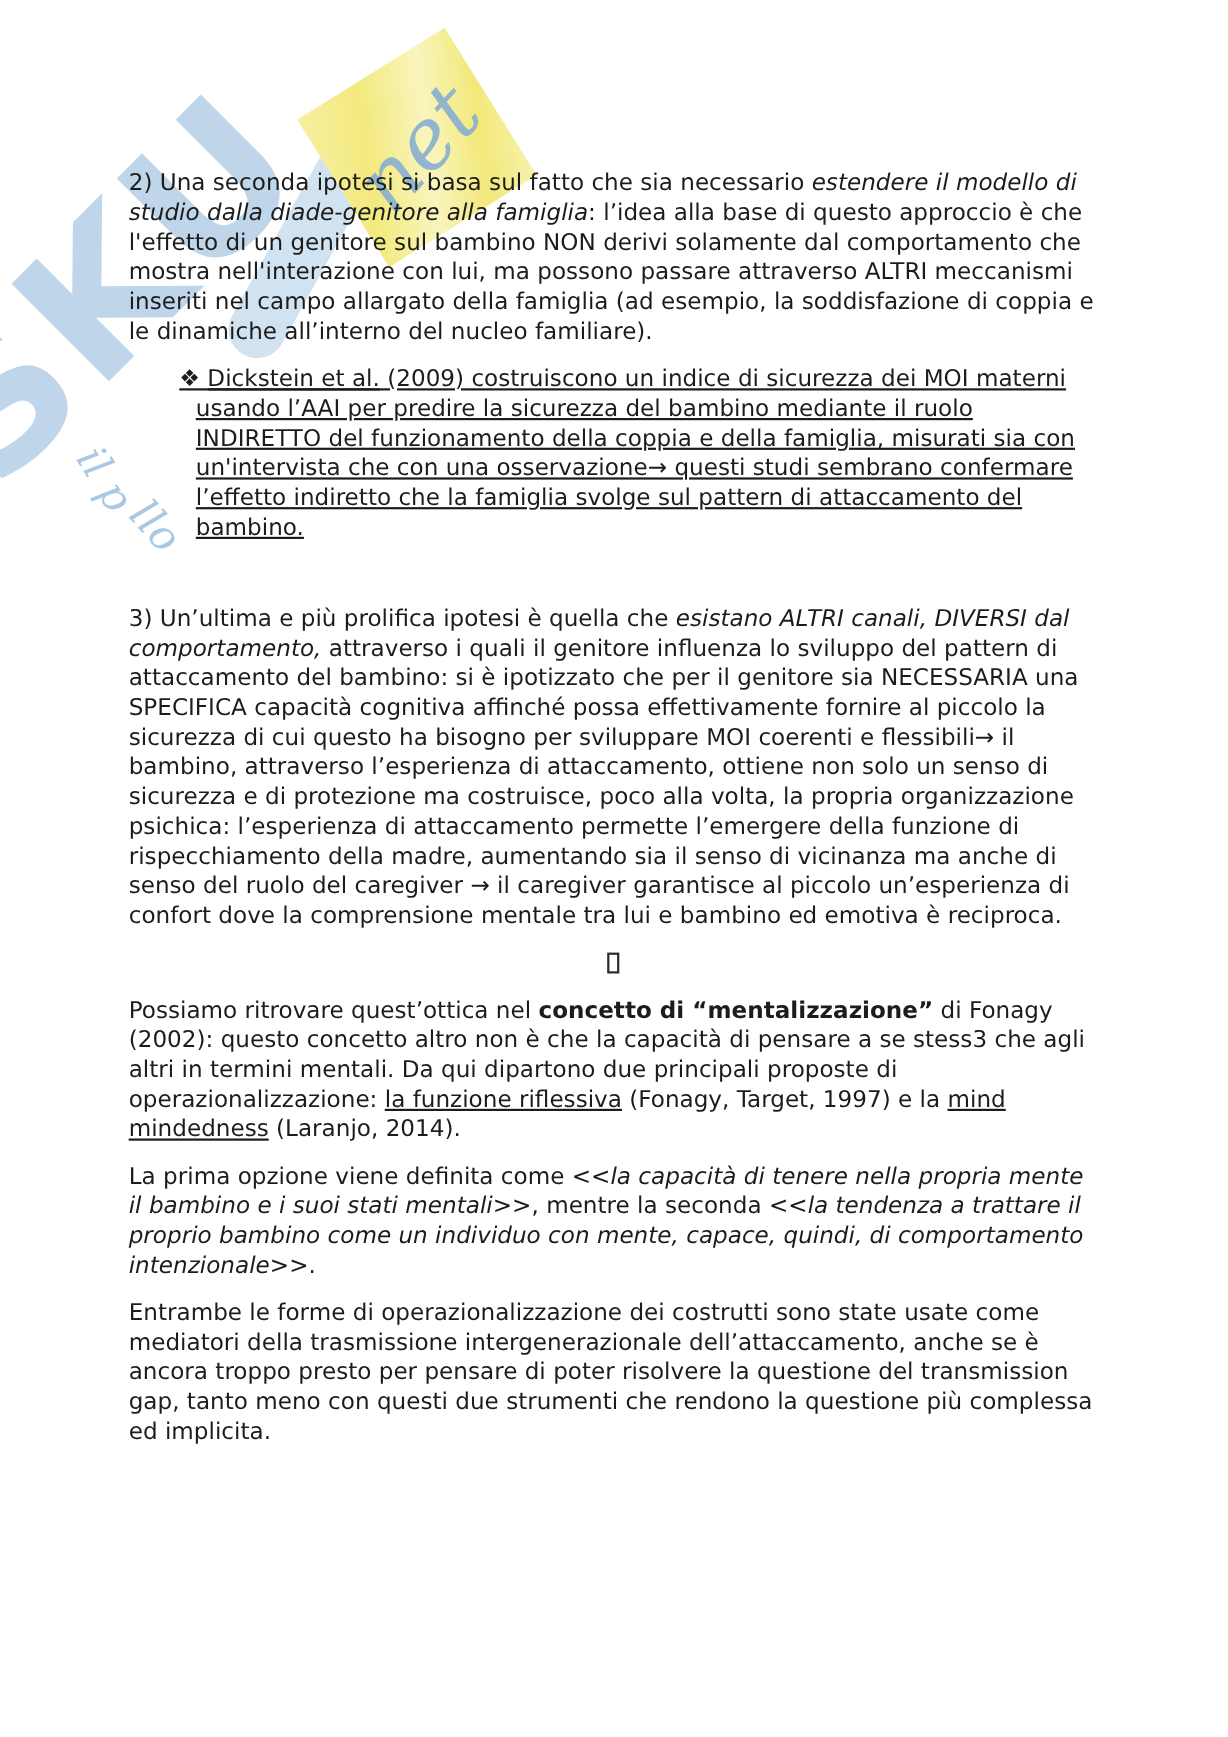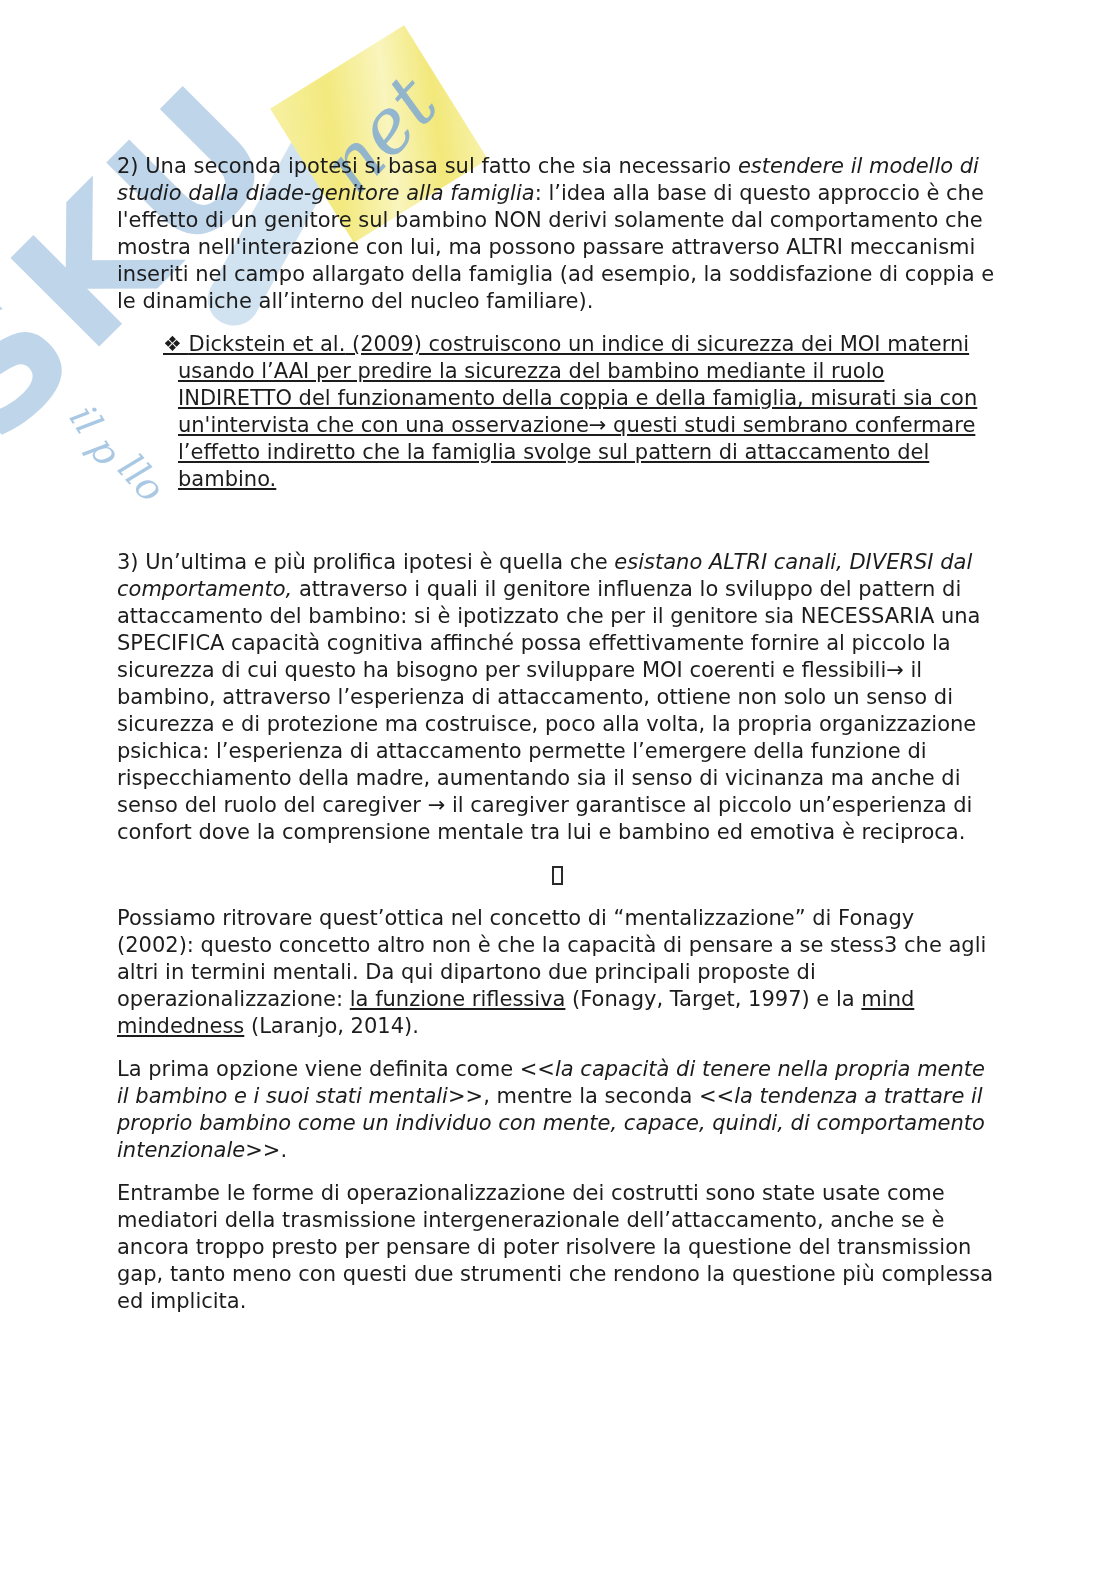--- a/index.html
+++ b/index.html
@@ -53,21 +53,21 @@
   
   .document-body{
     position:absolute;left:101px;top:137px;width:912px;z-index:1;
     font-size:21px;line-height:27px;
     text-align:left;
   }
   .para{margin:16px;}
   .para.bullet{padding-left:61px;text-indent:-15px;text-decoration:underline;}
   .spacer{height:24px;}
   .seg-i{font-style:italic;}
-  .seg-b{font-weight:normal;}
+  .seg-b{font-weight:bold;}
   .seg-u{text-decoration:underline;}
   .tofu-line{height:27px;text-align:center;}
   .tofu{
     display:inline-block;width:11px;height:19px;
     border:2px solid #2a2a2a;box-sizing:border-box;
     margin-top:4px;
   }
 </style>
 </head>
 <body>

